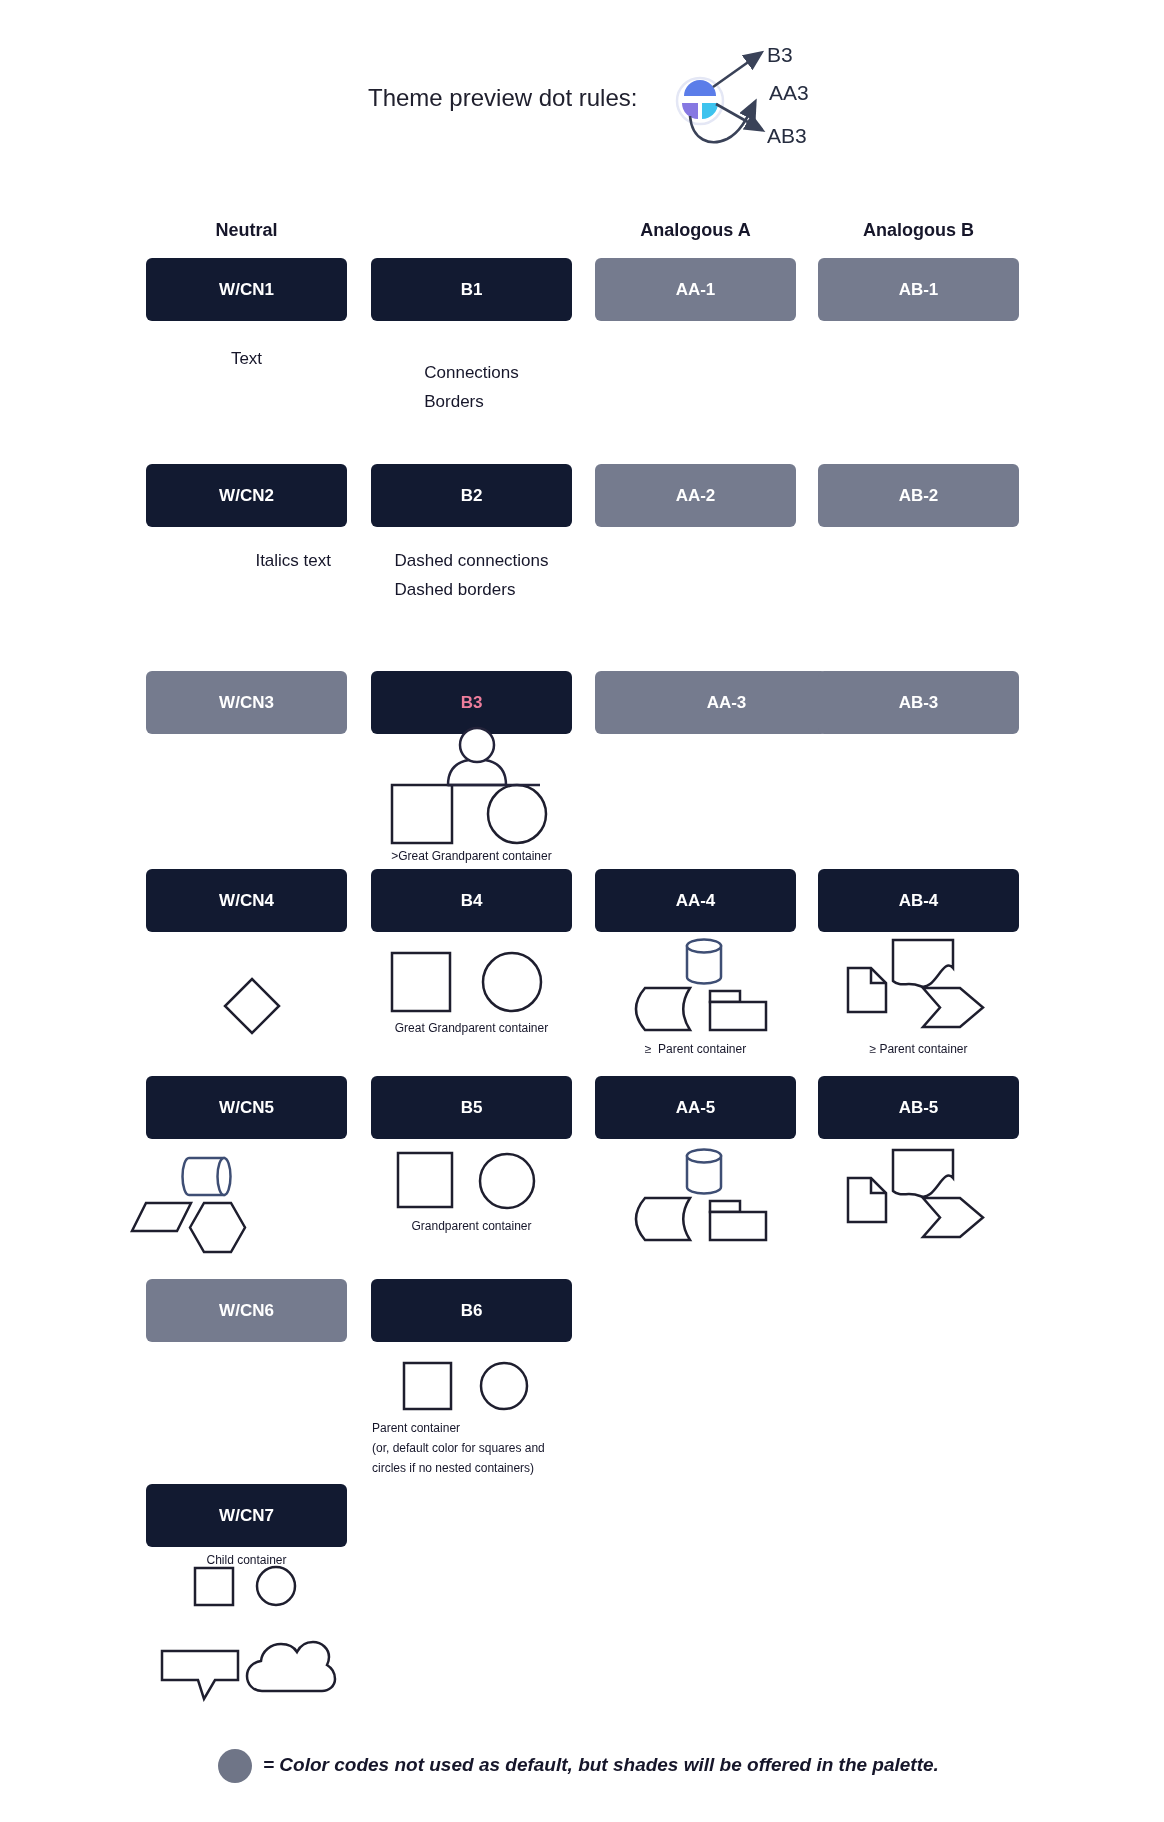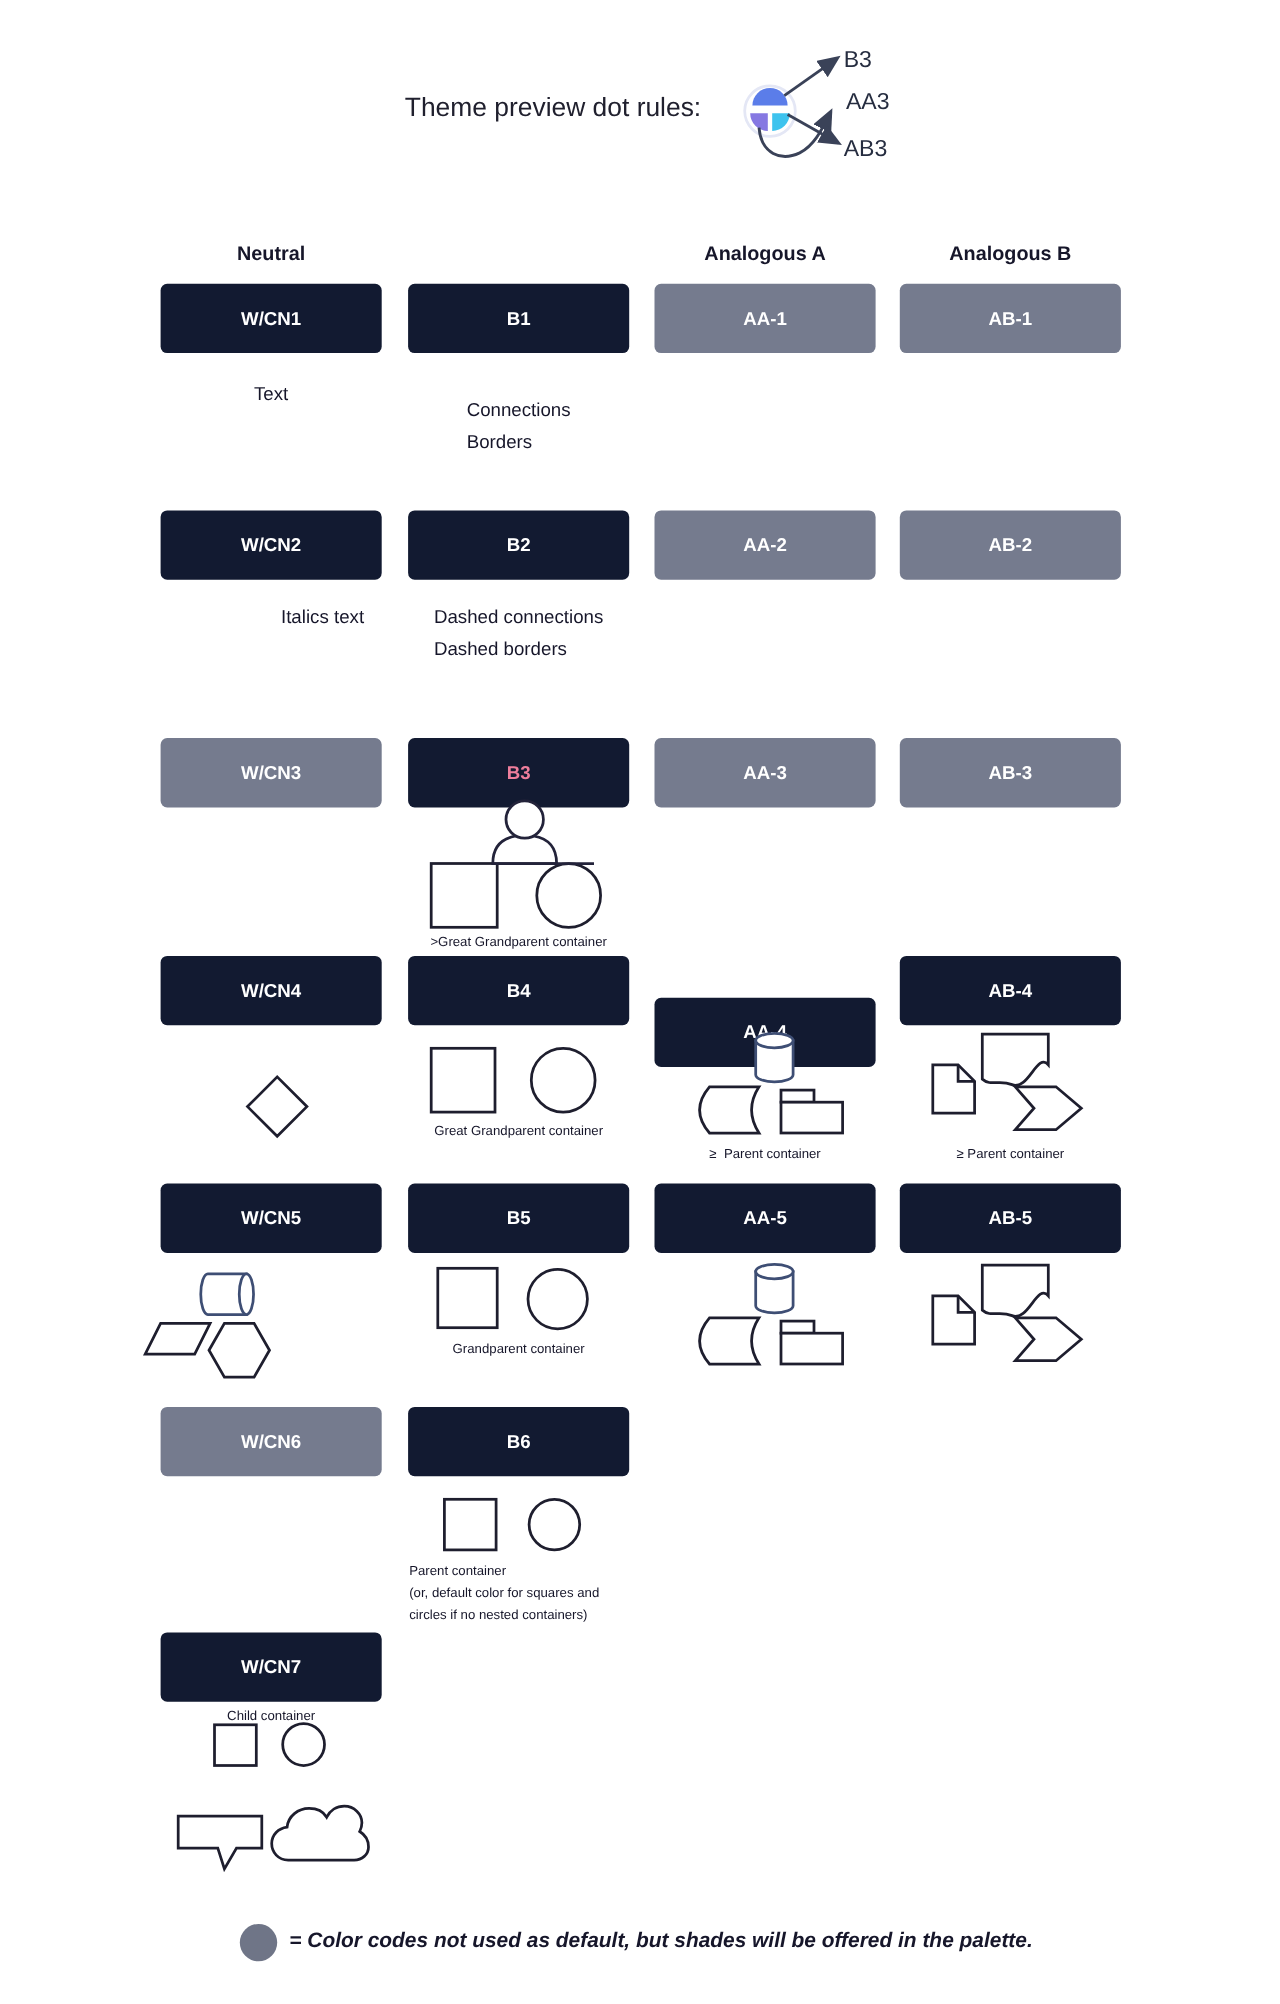--- a/index.html
+++ b/index.html
@@ -77,35 +77,35 @@
 <div class="abs cap big center201" style="left:130px;top:546px;text-align:right;">Italics text</div>
 <div class="abs blockcenter" style="left:371px;top:546px;">
   <div class="inner">
     <div class="cap big">Dashed connections</div>
     <div class="cap big">Dashed borders</div>
   </div>
 </div>
 
 <div class="abs box gray" style="left:146px;top:671px;">W/CN3</div>
 <div class="abs box dark pink-text" style="left:371px;top:671px;">B3</div>
-<div class="abs box gray" style="left:595px;top:671px;">AA-3</div>
+<div class="abs box gray" style="left:595px;top:671px;padding-left:31px;">AA-3</div>
 <div class="abs box gray" style="left:818px;top:671px;">AB-3</div>
 
 <svg class="abs" style="left:371px;top:725px;width:201px;height:122px;" viewBox="371 725 201 122">
   <rect class="shape" x="392" y="785" width="60" height="58"></rect>
   <circle class="shape" cx="517" cy="814" r="29"></circle>
   <path class="actor" d="M448,785 C448,769 457,762 469,760 L485,760 C497,762 506,769 506,785 Z"></path>
   <circle class="actor" cx="477" cy="745" r="17"></circle>
   <line x1="448" y1="785" x2="540" y2="785" stroke="#23233a" stroke-width="2.5"></line>
 </svg>
 <div class="abs cap small center201" style="left:371px;top:846px;">&gt;Great Grandparent container</div>
 
 <div class="abs box dark" style="left:146px;top:869px;">W/CN4</div>
 <div class="abs box dark" style="left:371px;top:869px;">B4</div>
-<div class="abs box dark" style="left:595px;top:869px;margin-top:38px;">AA-4</div>
+<div class="abs box dark" style="left:595px;top:869px;">AA-4</div>
 <div class="abs box dark" style="left:818px;top:869px;">AB-4</div>
 
 <svg class="abs" style="left:146px;top:975px;width:201px;height:62px;" viewBox="146 975 201 62">
   <polygon class="shape" points="252,979 279,1006 252,1033 225,1006"></polygon>
 </svg>
 
 <svg class="abs" style="left:371px;top:948px;width:201px;height:66px;" viewBox="371 948 201 66">
   <rect class="shape" x="392" y="953" width="58" height="58"></rect>
   <circle class="shape" cx="512" cy="982" r="29"></circle>
 </svg>

